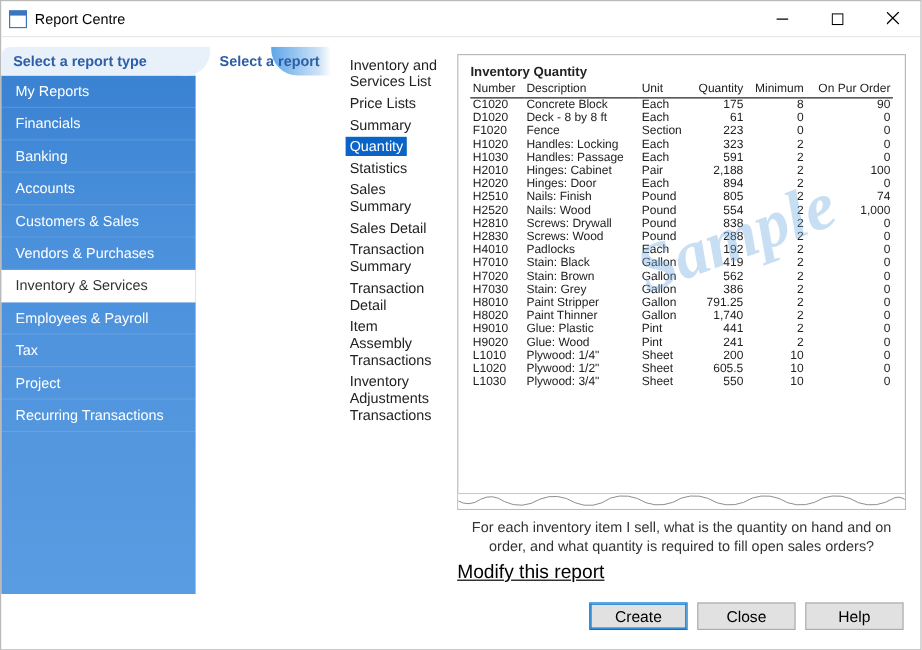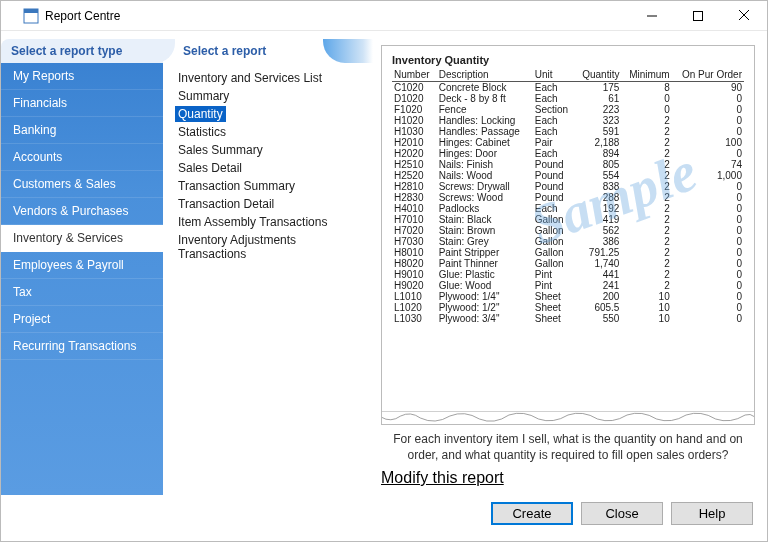--- a/index.html
+++ b/index.html
@@ -1,28 +1,28 @@
 <!DOCTYPE html>
 <html><head>
 <meta charset="utf-8">
 <style>
   * { box-sizing: border-box; margin: 0; padding: 0; }
   body { font-family: "Segoe UI", Tahoma, sans-serif; font-size: 12px; background: #fff; color: #000; }
   .window { width: 768px; height: 542px; border: 1px solid #bbb; background: #fff; display: flex; flex-direction: column; position: relative; }
-  .titlebar { height: 30px; display: flex; align-items: center; border-bottom: 1px solid #e8e8e8; padding-left: 22px; }
+  .titlebar { height: 30px; display: flex; align-items: center; border-bottom: 1px solid #e8e8e8; padding-left: 6px; }
   .titlebar-icon { width: 16px; height: 16px; margin-right: 6px; display:inline-block;}
   .titlebar-title { flex: 1; font-size: 12px; }
   .titlebar-btns { display: flex; height: 100%; }
   .tbtn { width: 46px; height: 100%; display: flex; align-items: center; justify-content: center; font-family: Arial; font-size: 14px; }
   .tbtn.close { font-size: 16px; }
   .body { flex: 1; display: flex; flex-direction: column; padding: 8px 6px 6px 0; }
   .main-area { flex: 1; display: flex; overflow: hidden; }
   
   .col-left { width: 162px; display: flex; flex-direction: column; }
-  .col-mid { width: 210px; display: flex; flex-direction: column; }
+  .col-mid { width: 210px; display: flex; flex-direction: row; }
   .col-right { flex: 1; display: flex; flex-direction: column; padding: 6px 6px 6px 8px; }
 
   .tab-header { height: 24px; position: relative; font-weight: bold; color: #2d5ea8; font-size: 12px; }
   .tab-left { background: #e8f0fa; border-top-left-radius: 8px; padding: 4px 10px; }
   .tab-left-inner { height: 100%; display: flex; align-items: center; }
   .tab-mid { background: #fff; position: relative; padding: 4px 10px; display:flex; align-items:center;}
   .tab-mid .curve-l { position:absolute; left:-12px; top:0; width:24px; height:24px; background:#e8f0fa; border-bottom-right-radius: 20px;}
   .tab-mid .curve-r { position:absolute; right:0; top:0; width:50px; height:24px; background:linear-gradient(to right,#5ea7e9 0%, #cfe3f6 80%, #fff 100%); border-bottom-left-radius: 22px;}
   .tab-mid span { position:relative; z-index:2; padding-left:10px;}
 
@@ -107,20 +107,21 @@
       </div>
 
       <div class="col-mid">
         <div class="tab-header tab-mid">
           <div class="curve-l"></div>
           <span>Select a report</span>
           <div class="curve-r"></div>
         </div>
         <div class="report-list" id="report-list">
             <div><span class="report-item">Inventory and Services List</span></div>
+            <div><span class="report-item">Price Lists</span></div>
             <div><span class="report-item">Summary</span></div>
             <div><span class="report-item selected">Quantity</span></div>
             <div><span class="report-item">Statistics</span></div>
             <div><span class="report-item">Sales Summary</span></div>
             <div><span class="report-item">Sales Detail</span></div>
             <div><span class="report-item">Transaction Summary</span></div>
             <div><span class="report-item">Transaction Detail</span></div>
             <div><span class="report-item">Item Assembly Transactions</span></div>
             <div><span class="report-item">Inventory Adjustments Transactions</span></div>
           </div>

